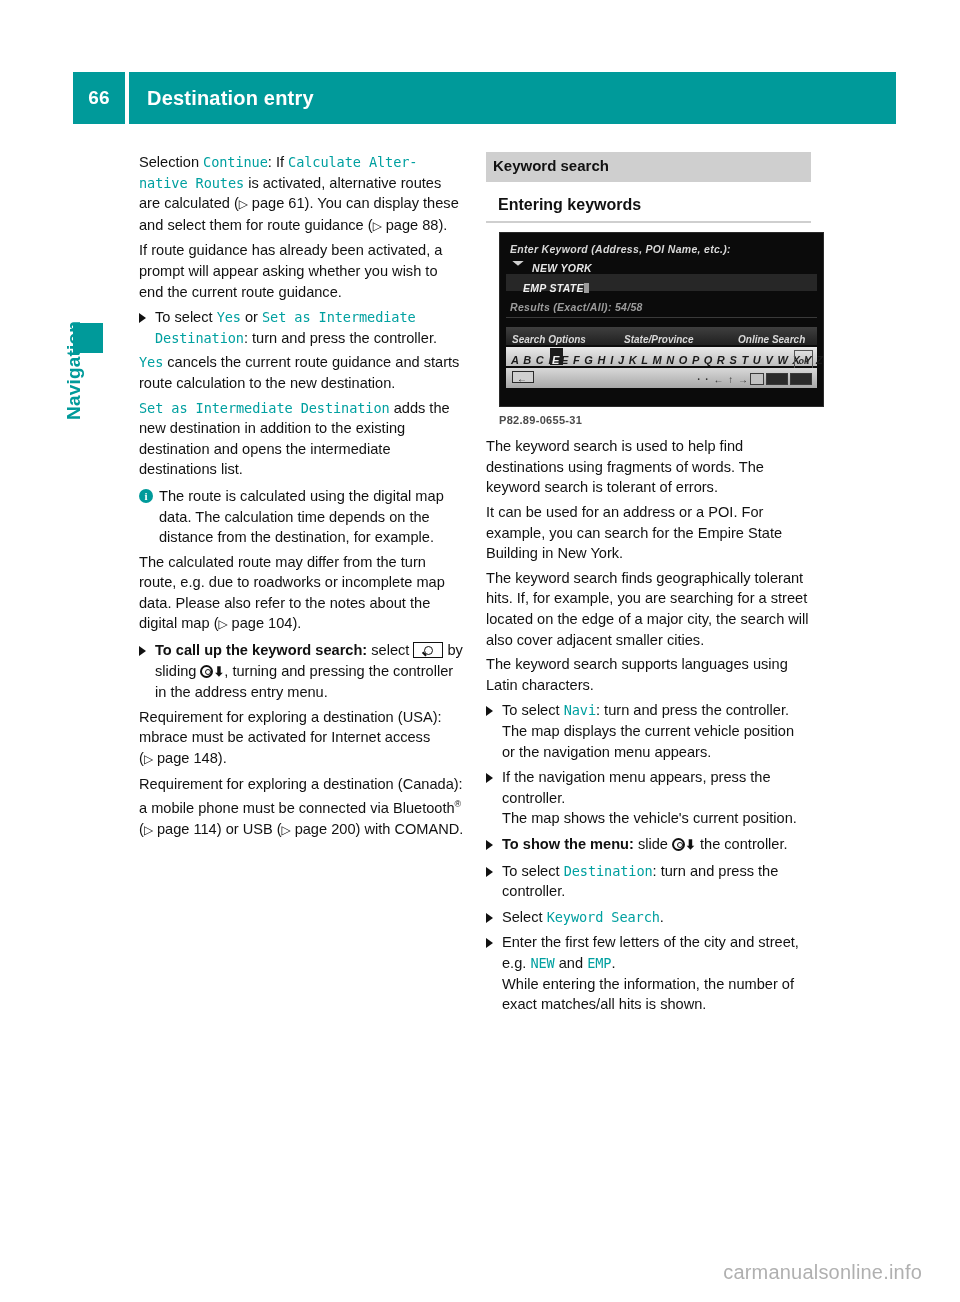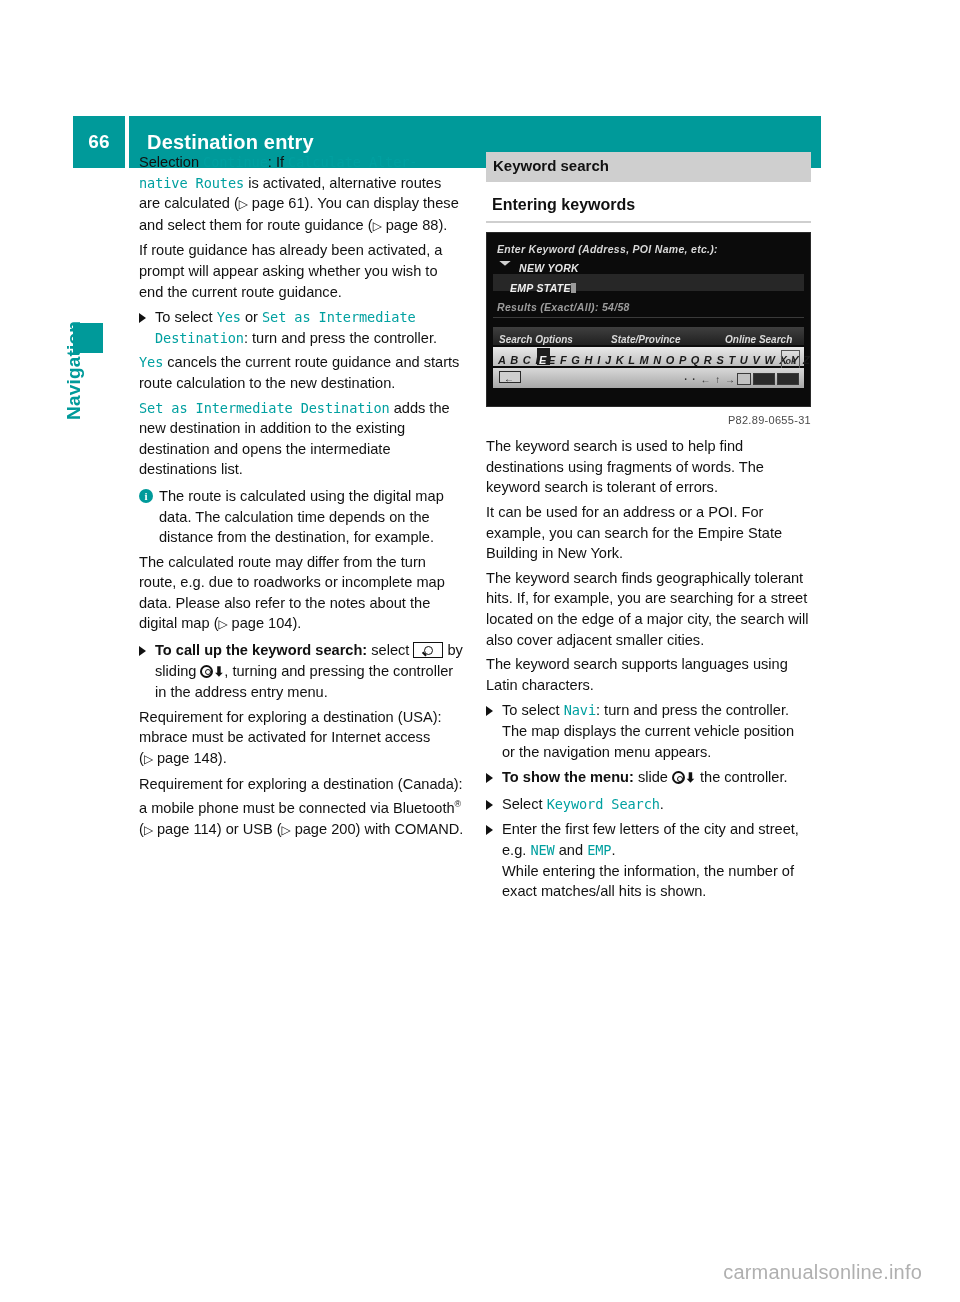--- a/index.html
+++ b/index.html
@@ -6,21 +6,21 @@
   html, body {
     width: 960px; height: 1302px;
     background: #ffffff;
     font-family: "Liberation Sans", sans-serif;
     color: #111111;
     overflow: hidden;
   }
   .page { position: relative; width: 960px; height: 1302px; }
 
   
-  .header { position: absolute; left: 73px; top: 72px; width: 748px; height: 52px; display: flex; margin-top: 44px; }
+  .header { position: absolute; left: 73px; top: 72px; width: 823px; height: 52px; display: flex; }
   .header-page-num {
     width: 52px; background: #009a9a; color: #ffffff;
     display: flex; align-items: center; justify-content: center;
     font-size: 19px; font-weight: bold; letter-spacing: .3px;
   }
   .header-gap { width: 4px; background: #ffffff; }
   .header-title-bar {
     flex: 1; background: #009a9a; color: #ffffff;
     display: flex; align-items: center; padding-left: 18px;
     font-size: 20px; font-weight: bold; letter-spacing: .2px;
@@ -92,25 +92,25 @@
     border-radius: 50%; font-size: 10.5px; line-height: 12px; text-align: center;
     vertical-align: -2px;
   }
   .sup { font-size: 9px; vertical-align: super; }
 
   
   .sec-head {
     background: #cfcfcf; font-size: 15px; font-weight: bold;
     padding: 4px 7px 5px 7px; margin-bottom: 13px;
   }
-  .sub-head { font-size: 16px; font-weight: bold; margin: 0 0 6px 6px; }
+  .sub-head { font-size: 16px; font-weight: bold; margin: 0 0 6px 12px; }
   .rule { height: 1.5px; background: #cfcfcf; margin-bottom: 9px; }
 
   
-  .shot { width: 325px; margin-bottom: 6px; }
+  .shot { width: 325px; margin-bottom: 6px; margin-left: 13px; }
   .shot-frame {
     width: 325px; height: 175px; background: #0b0b0b;
     border: 1px solid #2a2a2a; position: relative; overflow: hidden;
   }
   .shot-inner { position: absolute; left: 6px; top: 4px; right: 6px; bottom: 4px; }
   .s-row {
     color: #d8d8d8; font-family: "Liberation Sans", sans-serif;
     font-style: italic; font-weight: bold; font-size: 10.5px;
     letter-spacing: .3px; white-space: nowrap;
   }
@@ -147,22 +147,22 @@
   .s-back { position: absolute; left: 6px; top: 3px; width: 22px; height: 12px;
             border: 1.4px solid #2a2a2a; background: #cfcfcf; }
   .s-back::after { content: "\2190"; position: absolute; left: 4px; top: -3px; font-size: 10px; color: #222; }
   .s-icons { position: absolute; right: 4px; top: 2px; color: #2f2f2f; font-size: 10px;
              font-weight: bold; letter-spacing: 1px; white-space: nowrap; }
   .s-key { display: inline-block; width: 14px; height: 12px; border: 1.2px solid #3a3a3a;
            background: #c2c2c2; vertical-align: -2px; margin: 0 1px; }
   .s-keyd { display: inline-block; width: 22px; height: 12px; border: 1.2px solid #3a3a3a;
             background: #2b2b2b; vertical-align: -2px; margin: 0 1px; }
 
-  .shot-caption { text-align: right; font-size: 11px; color: #4a4a4a; margin-top: 3px;
-                  letter-spacing: .3px; font-weight: normal; }
+  .shot-caption { font-size: 11px; color: #4a4a4a; margin-top: 3px;
+                  letter-spacing: .3px; font-weight: bold; }
 
   
   .watermark { position: absolute; right: 38px; bottom: 18px; color: #b0b0b0;
                font-size: 20px; letter-spacing: .2px; }
 </style>
 </head>
 <body>
 
 <div class="page">
 
@@ -252,26 +252,35 @@
     <p>The keyword search finds geographically tolerant hits. If, for example, you are searching for a street located on the edge of a major city, the search will also cover adjacent smaller cities.</p>
     <p>The keyword search supports languages using Latin characters.</p>
 
 
     <div class="bullet">
       <span class="tri"></span>
       <span>To select </span><span class="mono">Navi</span><span>: turn and press the controller.</span>
       <span class="cont">The map displays the current vehicle position or the navigation menu appears.</span>
     </div>
 
+    <div class="bullet">
+      <span class="tri"></span>
+      <span>If the navigation menu appears, press the controller.</span>
+      <span class="cont">The map shows the vehicle's current position.</span>
+    </div>
 
     <div class="bullet">
       <span class="tri"></span>
       <span class="b">To show the menu:</span><span> slide </span><span class="ctrl-ring"></span><span class="updown">⬇</span><span> the controller.</span>
     </div>
 
+    <div class="bullet">
+      <span class="tri"></span>
+      <span>To select </span><span class="mono">Destination</span><span>: turn and press the controller.</span>
+    </div>
 
     <div class="bullet">
       <span class="tri"></span>
       <span>Select </span><span class="mono">Keyword Search</span><span>.</span>
     </div>
 
     <div class="bullet">
       <span class="tri"></span>
       <span>Enter the first few letters of the city and street, e.g. </span><span class="mono">NEW</span><span> and </span><span class="mono">EMP</span><span>.</span>
       <span class="cont">While entering the information, the number of exact matches/all hits is shown.</span>

